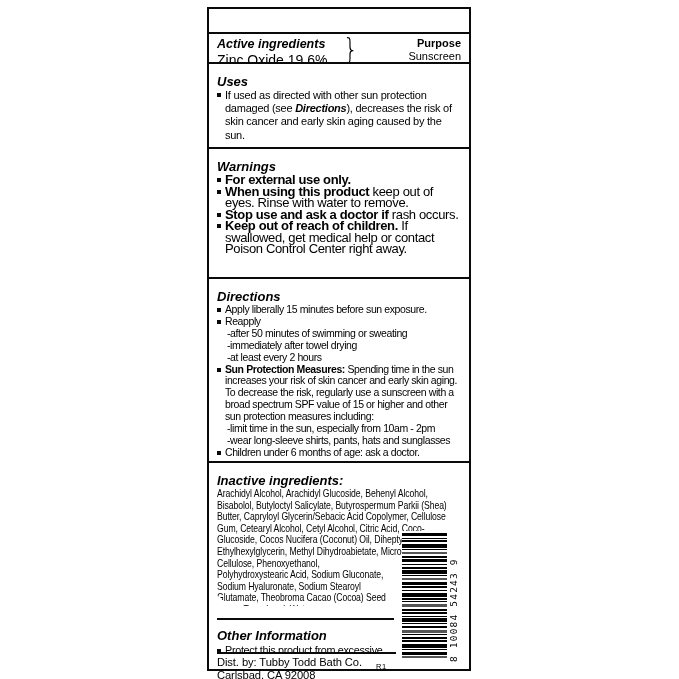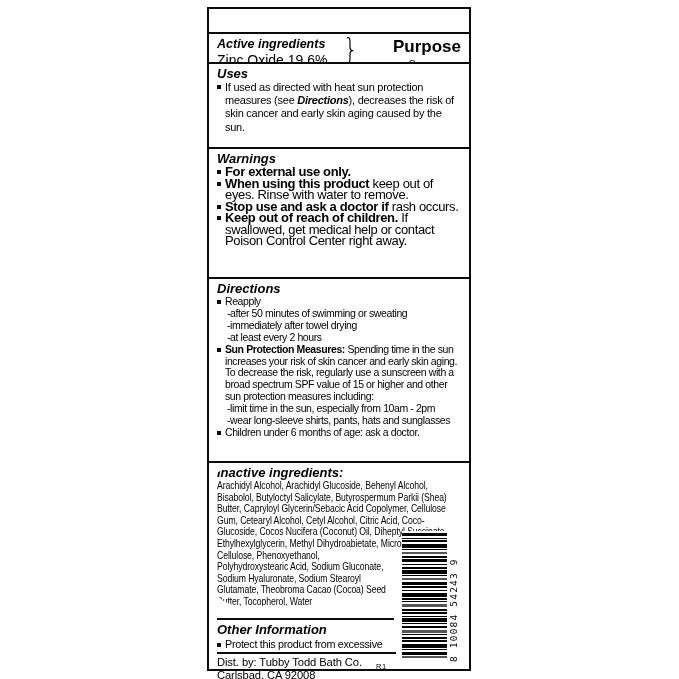--- a/index.html
+++ b/index.html
@@ -7,23 +7,23 @@
   .label{position:absolute;left:207px;top:7px;width:264px;height:664px;border:2px solid #0a0a0a;box-sizing:border-box;background:#fff;}
   .sec{box-sizing:border-box;overflow:hidden;padding:2px 8px 0 8px;position:relative;}
   .rule{border-bottom:2px solid #0a0a0a;}
   .hdr{height:25px;padding-top:3px;}
   .hdr .title{font-size:25px;font-weight:bold;font-style:italic;letter-spacing:.2px;margin-top:21px;}
   .active{height:30px;display:flex;justify-content:space-between;padding-top:3px;}
   .ai-h{font-size:12.5px;font-weight:bold;font-style:italic;}
   .ai-v{font-size:14px;margin-top:1px;}
   .brace{position:absolute;left:134px;top:0px;font-size:24px;font-weight:300;transform:scaleY(1.15);transform-origin:top left;font-family:"DejaVu Sans",sans-serif;}
   .purp{text-align:right;}
-  .purp .p-h{font-size:17px;font-weight:bold;}
+  .purp .p-h{font-size:11px;font-weight:bold;}
   .purp .p-v{font-size:11px;margin-top:1px;}
-  .h{font-size:13px;font-weight:bold;font-style:italic;letter-spacing:0;line-height:15px;}
+  .h{font-size:13px;font-weight:bold;font-style:italic;letter-spacing:0;line-height:15px;margin-top:8px;}
   .uses{height:85px;}
   .warnings{height:130px;}
   .directions{height:184px;}
   .inactive{height:143px;border-radius:32px;}
   .other{height:46px;padding-top:12px;}
   .dist{height:41px;padding-top:0;}
   .brow{display:flex;}
   .brow .sq{width:4px;height:4px;background:#0a0a0a;margin:4px 4px 0 0;flex:0 0 4px;}
   .brow .btxt{flex:1;}
   .brow.sub{padding-left:10px;}
@@ -65,21 +65,21 @@
       <div class="p-h">Purpose</div>
       <div class="p-v">Sunscreen</div>
     </div>
   </div>
 
   <div class="sec uses rule">
     <div class="h">Uses</div>
     <div>
         <div class="brow">
           <span class="sq"></span>
-          <div class="btxt"><span>If used as directed with heat sun protection measures (see </span><span class="b i">Directions</span><span>), decreases the risk of skin cancer and early skin aging caused by the sun.</span></div>
+          <div class="btxt"><span>If used as directed with other sun protection damaged (see </span><span class="b i">Directions</span><span>), decreases the risk of skin cancer and early skin aging caused by the sun.</span></div>
         </div>
       </div>
   </div>
 
   <div class="sec warnings rule">
     <div class="h">Warnings</div>
     <div>
         <div class="brow">
           <span class="sq"></span>
           <div class="btxt"><span class="b">For external use only.</span></div>
@@ -95,20 +95,24 @@
         <div class="brow">
           <span class="sq"></span>
           <div class="btxt"><span class="b">Keep out of reach of children.</span><span> If swallowed, get medical help or contact Poison Control Center right away.</span></div>
         </div>
       </div>
   </div>
 
   <div class="sec directions rule">
     <div class="h">Directions</div>
     <div>
+        <div class="brow">
+          <span class="sq"></span>
+          <div class="btxt"><span>Apply liberally 15 minutes before sun exposure.</span></div>
+        </div>
         <div class="brow">
           <span class="sq"></span>
           <div class="btxt"><span>Reapply</span></div>
         </div>
         <div class="brow sub">
           <div class="btxt"><span>-after 50 minutes of swimming or sweating</span></div>
         </div>
         <div class="brow sub">
           <div class="btxt"><span>-immediately after towel drying</span></div>
         </div>

